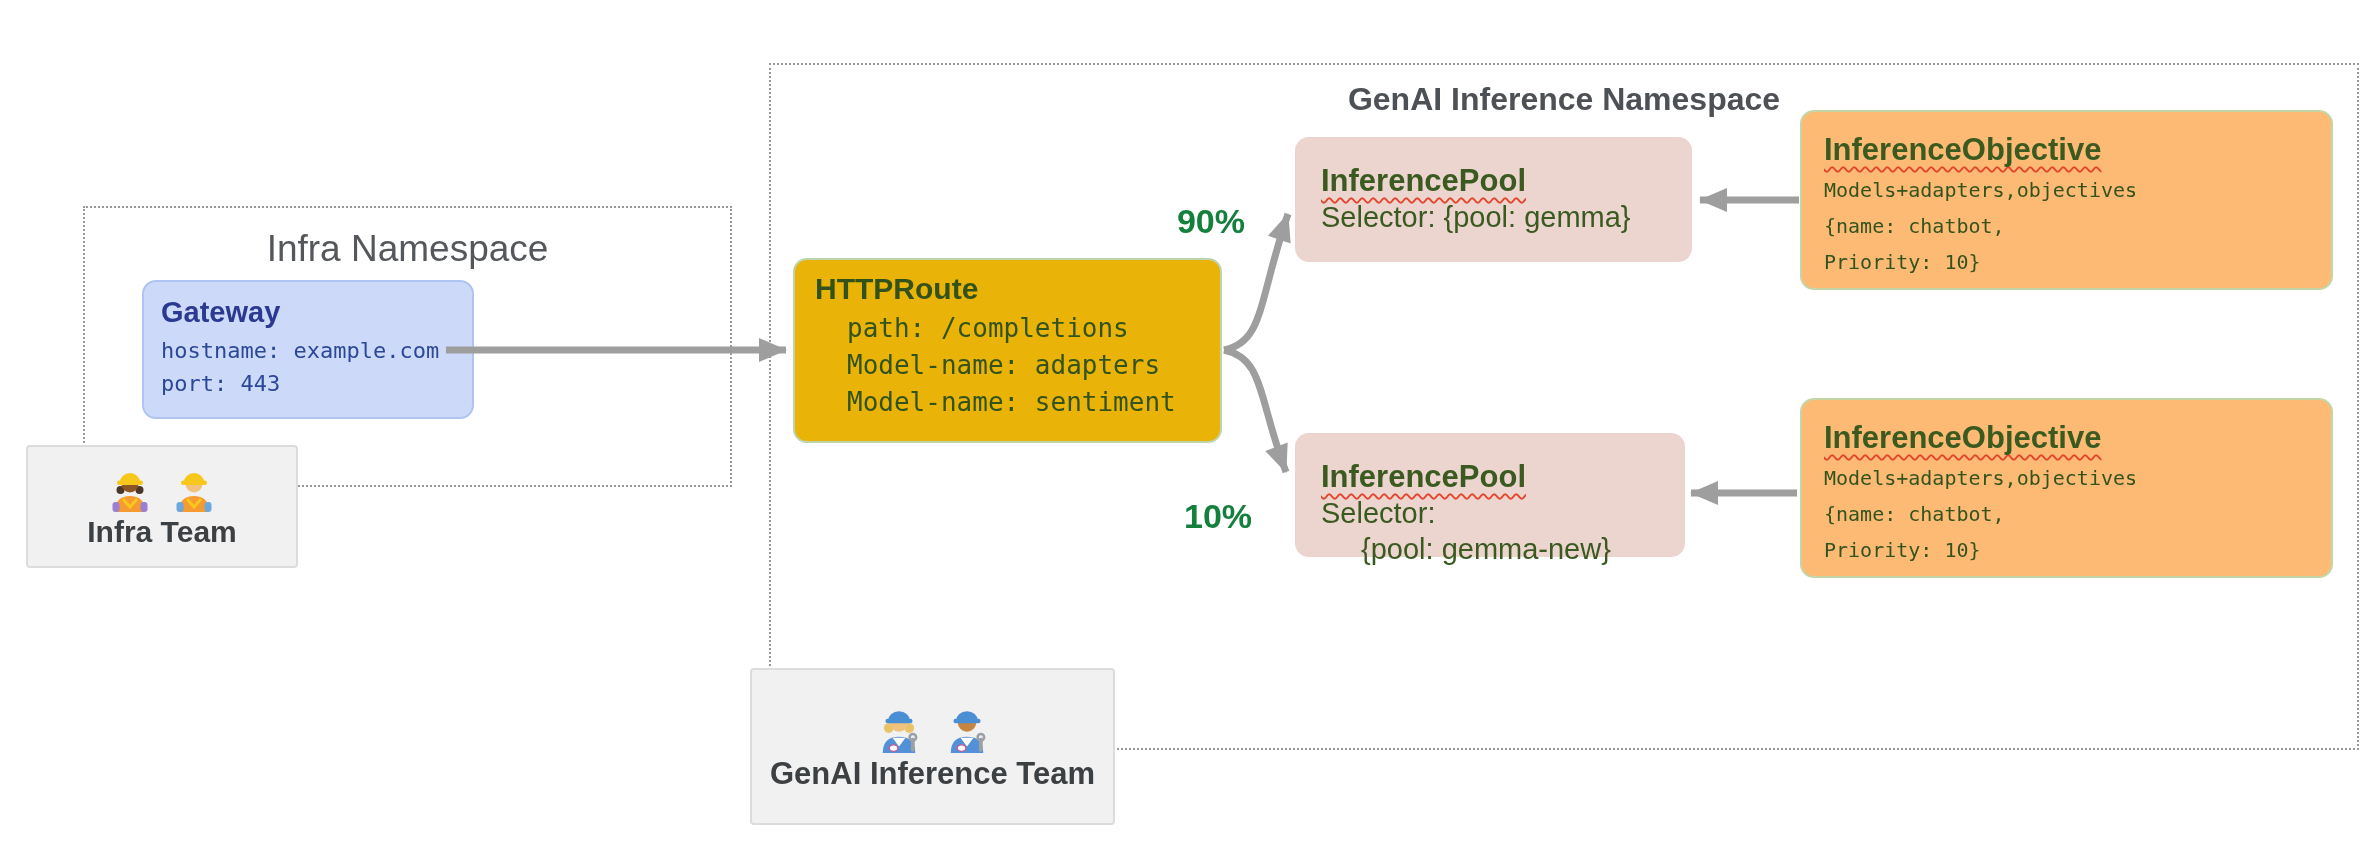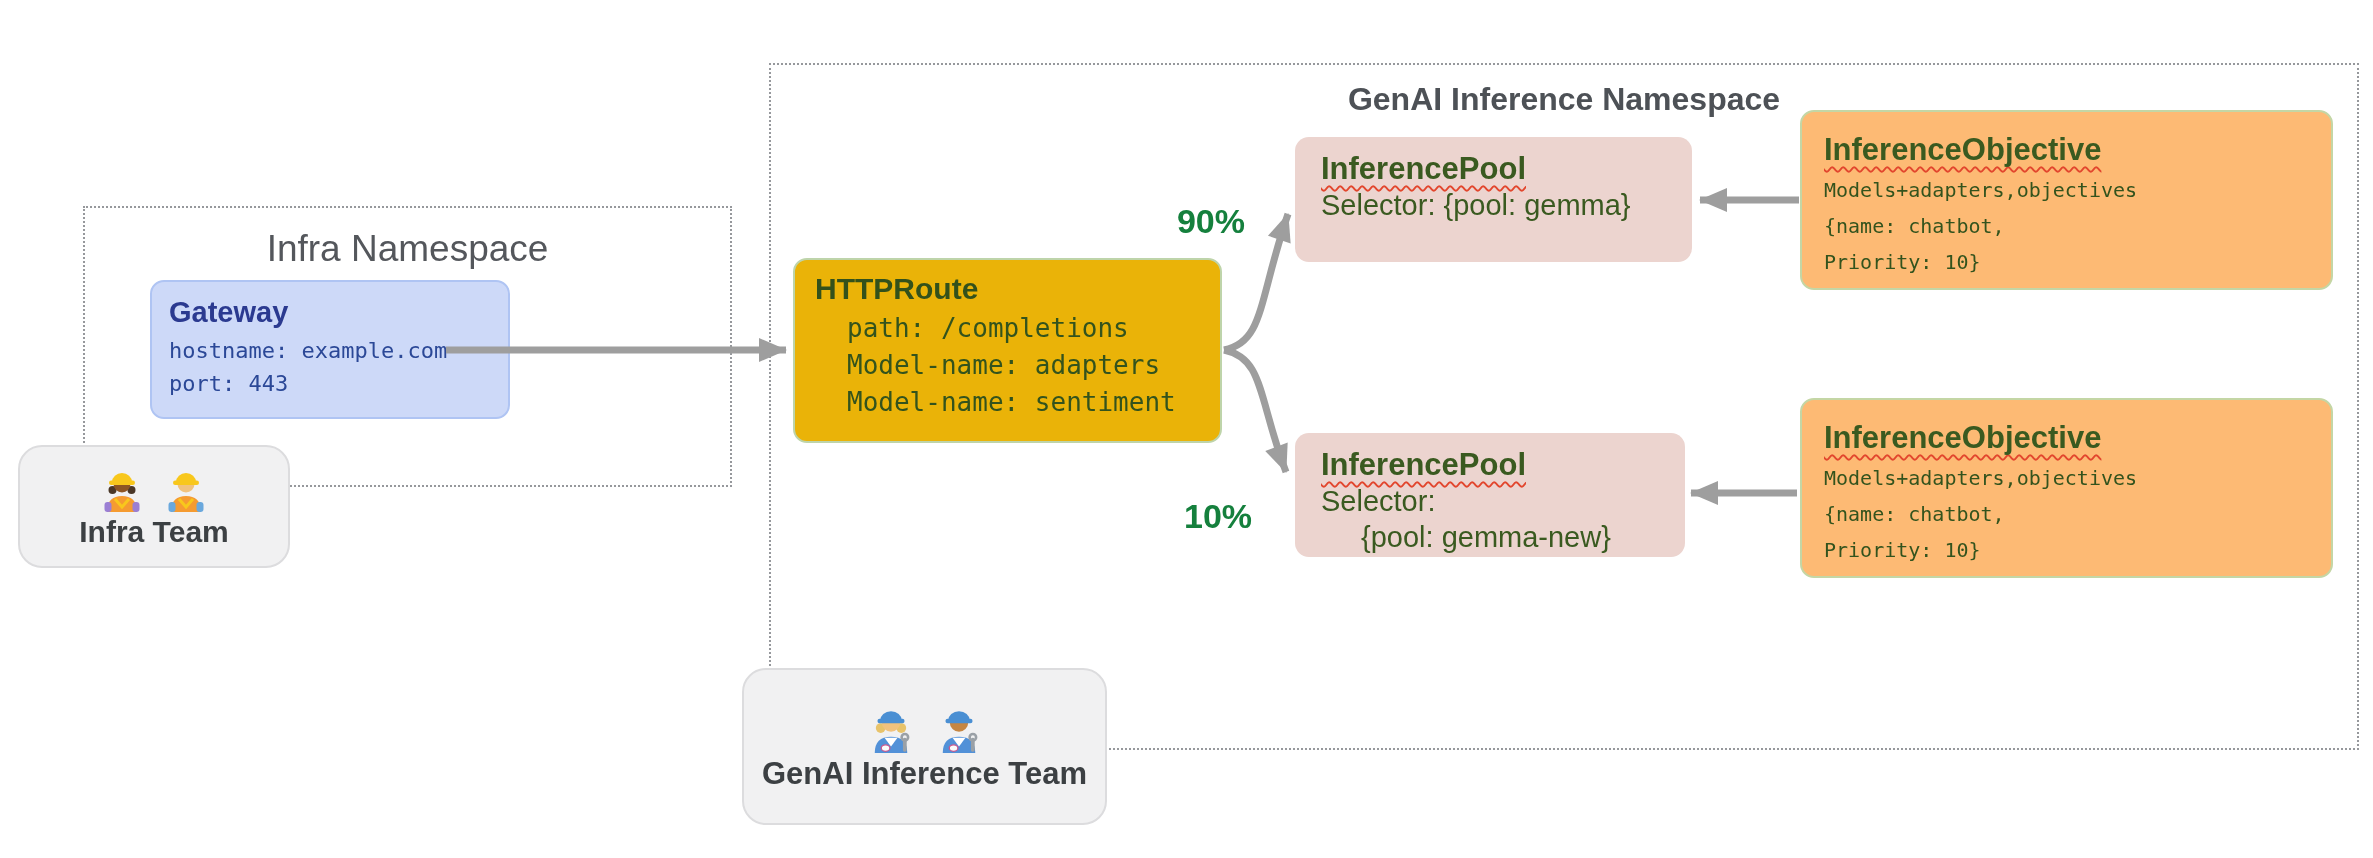--- a/index.html
+++ b/index.html
@@ -12,51 +12,51 @@
   #ns-infra{left:83px;top:206px;width:645px;height:277px;}
   #ns-infra .ns-title{padding-top:20px;font-size:37px;font-weight:400;}
   #ns-genai{left:769px;top:63px;width:1586px;height:683px;}
   #ns-genai .ns-title{padding-top:16px;font-size:32px;font-weight:700;color:#4d5156;}
 
   
   .card{position:absolute;border-radius:14px;box-sizing:border-box;}
   .card .title{font-weight:700;}
   .mono{font-family:"DejaVu Sans Mono",monospace;white-space:pre;}
 
-  #gateway{left:142px;top:280px;width:360px;height:139px;background:#cdd9f8;
-           border:2px solid #afc4f3;padding:14px 17px;margin-left:8px;}
+  #gateway{left:142px;top:280px;width:332px;height:139px;background:#cdd9f8;
+           border:2px solid #afc4f3;padding:14px 17px;}
   #gateway .title{font-size:29px;color:#2b3a90;margin-bottom:5px;}
   #gateway .mono{font-size:22px;color:#2b4897;line-height:33px;}
 
   #httproute{left:793px;top:258px;width:429px;height:185px;background:#eab308;
              border:2px solid #bed4aa;padding:12px 20px;}
   #httproute .title{font-size:30px;color:#33511b;margin-bottom:4px;}
   #httproute .mono{font-size:26px;color:#33531d;line-height:37px;margin-left:32px;}
 
-  .pool{background:#ecd4cf;border:none;padding:14px 26px;}
+  .pool{background:#ecd4cf;border:none;padding:26px 26px;}
   #pool-1{left:1295px;top:137px;width:397px;height:125px;}
   #pool-2{left:1295px;top:433px;width:390px;height:124px;}
   .pool .title{font-size:31px;color:#3a5a20;}
   .pool .body{font-size:29px;color:#3a5a20;line-height:36px;}
   .pool .indent{padding-left:40px;}
 
   .objective{background:#fdba74;border:2px solid #c4d6a5;padding:20px 22px;}
   #objective-1{left:1800px;top:110px;width:533px;height:180px;}
   #objective-2{left:1800px;top:398px;width:533px;height:180px;}
   .objective .title{font-size:31px;color:#3a5a20;margin-bottom:4px;}
   .objective .mono{font-size:20px;color:#33531d;line-height:36px;}
 
   .wavy{text-decoration-line:underline;text-decoration-style:wavy;
         text-decoration-color:#e2462d;text-decoration-thickness:2px;
         text-underline-offset:6px;}
 
   
-  .team{position:absolute;background:#f1f1f2;border:2px solid #dcdcde;border-radius:24px;
+  .team{position:absolute;background:#f1f1f2;border:2px solid #dcdcde;border-radius:4px;
         display:flex;flex-direction:column;align-items:center;justify-content:center;
-        gap:2px;box-sizing:border-box;z-index:3;}
+        gap:2px;box-sizing:border-box;z-index:3;margin-left:8px;}
   .team .label{font-weight:700;color:#3c4043;}
   .team .icons{display:flex;gap:16px;align-items:flex-end;}
   #team-infra{left:18px;top:445px;width:272px;height:123px;}
   #team-infra .label{font-size:30px;}
   #team-genai{left:742px;top:668px;width:365px;height:157px;}
   #team-genai .label{font-size:31px;}
 
   
   .pct{position:absolute;font-weight:700;font-size:34px;color:#15803d;z-index:2;}
   #pct-90{left:1105px;top:202px;width:140px;text-align:right;}

